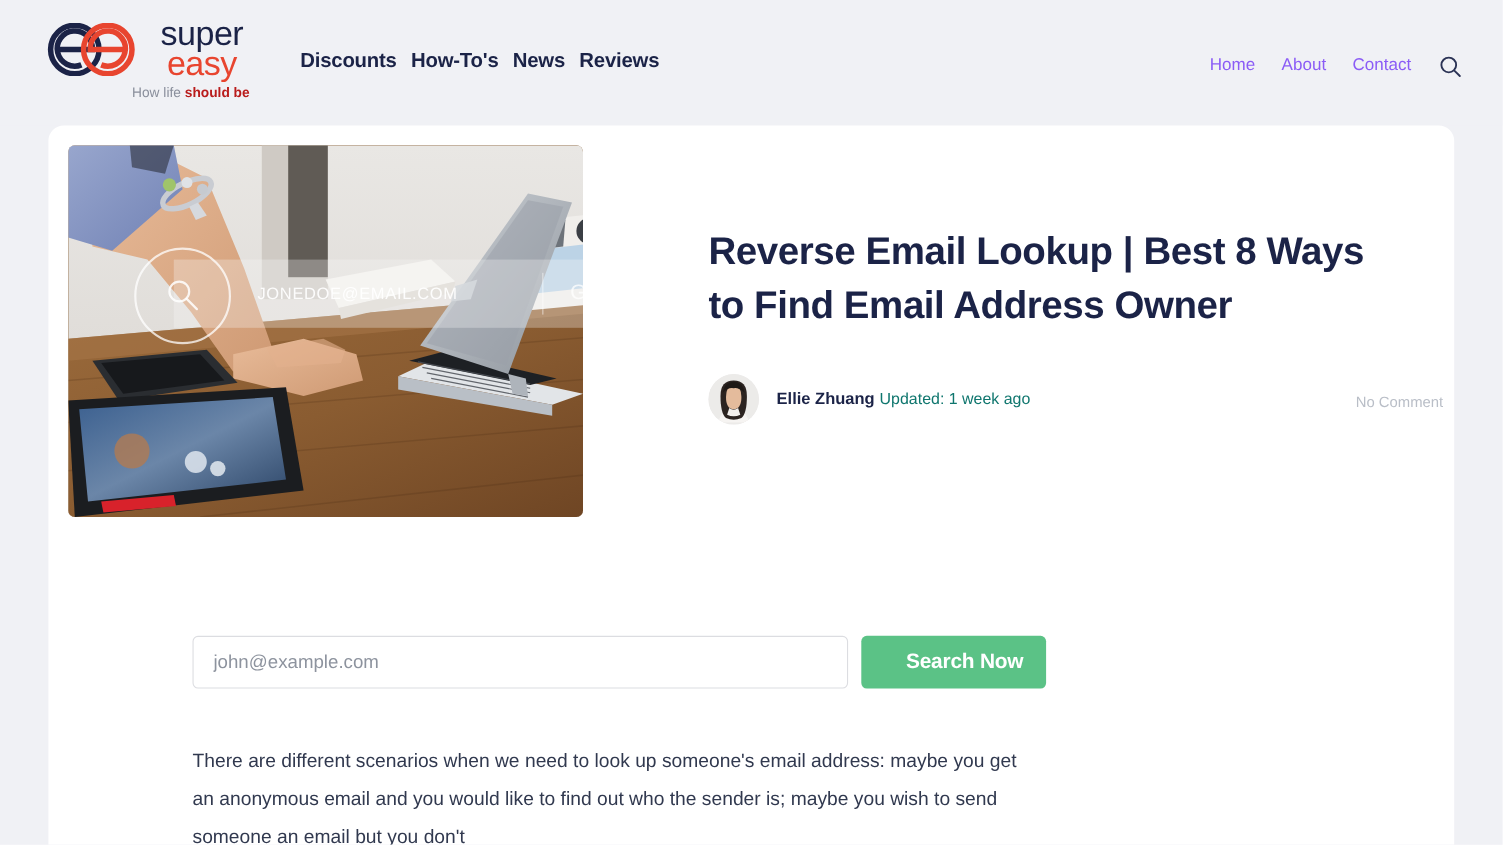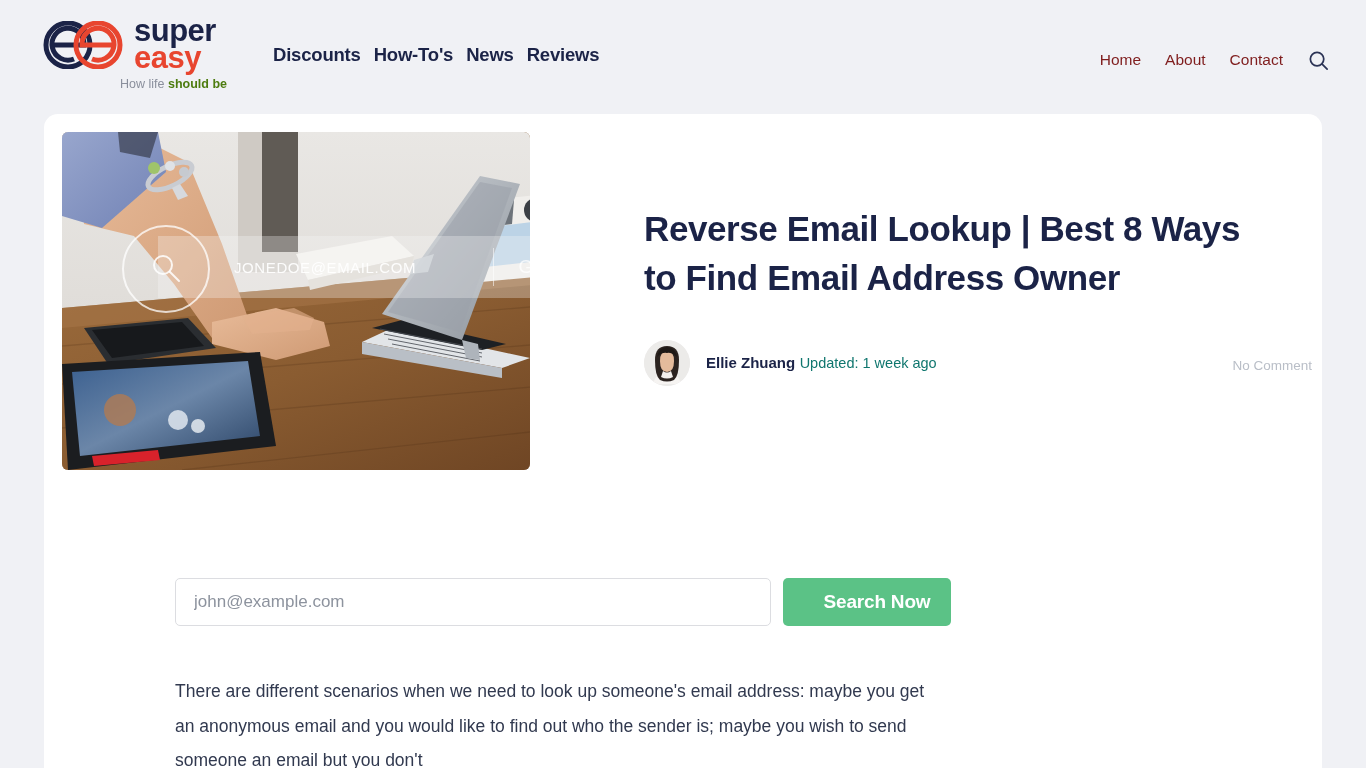--- a/index.html
+++ b/index.html
@@ -39,43 +39,44 @@
     display: flex;
     align-items: center;
   }
   .brand-mark {
     width: 86px;
     height: 48px;
     position: relative;
     flex: none;
   }
   .brand-wordmark {
-    margin-left: 8px;
+    margin-left: 20px;
     line-height: 0.86;
-    font-weight: bold;
+    font-weight: normal;
     letter-spacing: -0.5px;
+    text-align: center;
   }
   .brand-super {
     display: block;
     font-size: 31px;
     color: #1b2347;
   }
   .brand-easy {
     display: block;
     font-size: 31px;
     color: #e8452f;
   }
   .brand-tagline {
     margin-top: 6px;
     margin-left: 80px;
     font-size: 12.5px;
     color: #8a8f9c;
     white-space: nowrap;
   }
-  .brand-tagline b { color: #4d7c0f; }
+  .brand-tagline b { color: #b91c1c; }
 
   .main-nav {
     position: absolute;
     left: 273px;
     top: 44px;
     display: flex;
     gap: 13px;
   }
   .main-nav a {
     font-size: 18.5px;
@@ -89,21 +90,21 @@
   .util-nav {
     position: absolute;
     right: 35px;
     top: 47px;
     display: flex;
     align-items: center;
     gap: 24px;
   }
   .util-nav a {
     font-size: 15.5px;
-    color: #7f1d1d;
+    color: #8b5cf6;
     text-decoration: none;
     white-space: nowrap;
   }
   .search-btn {
     display: inline-flex;
     align-items: center;
     justify-content: center;
     width: 26px;
     height: 26px;
     margin-left: -2px;

